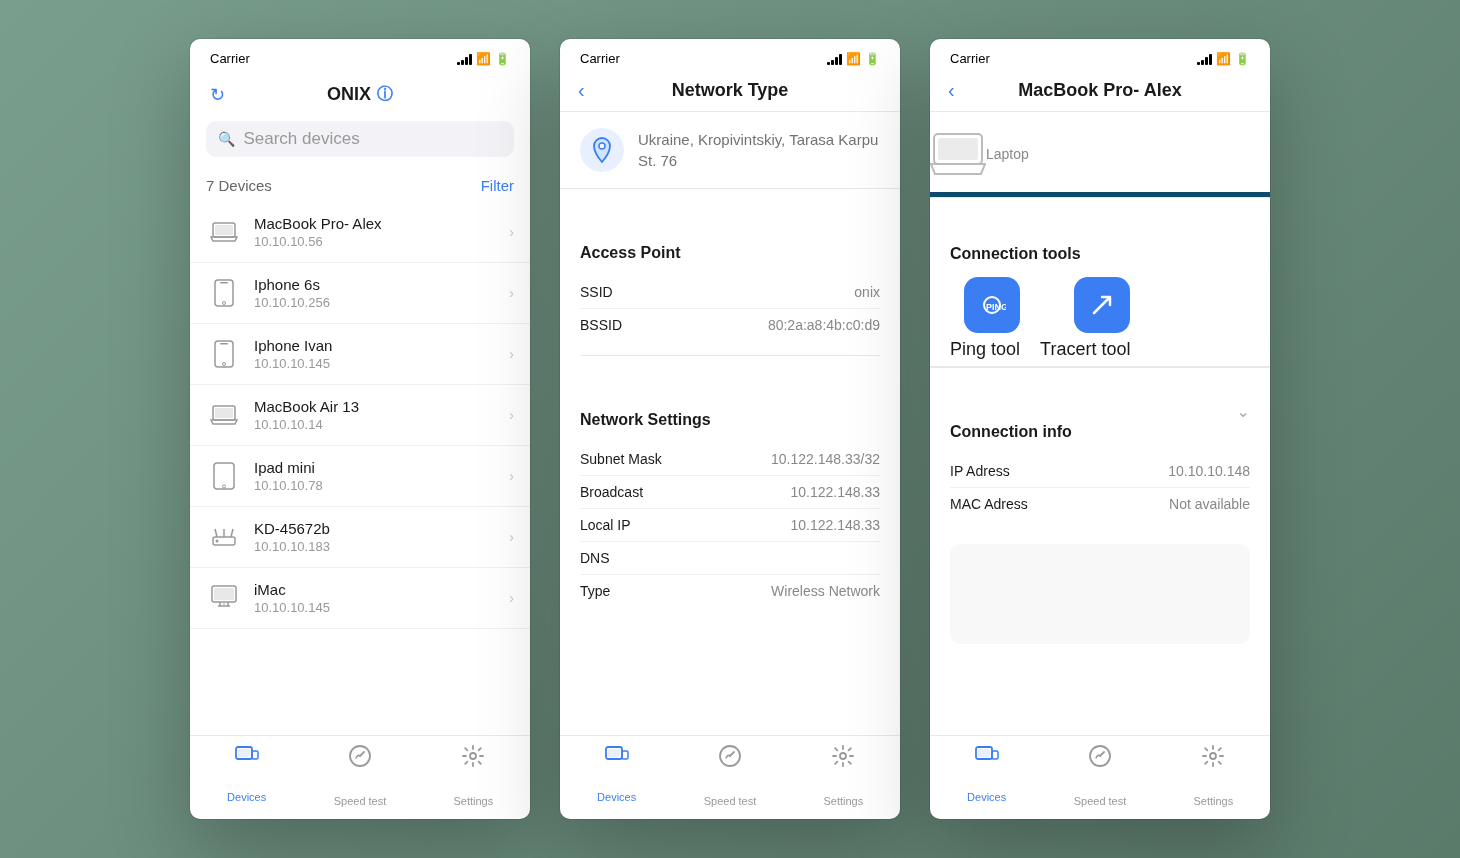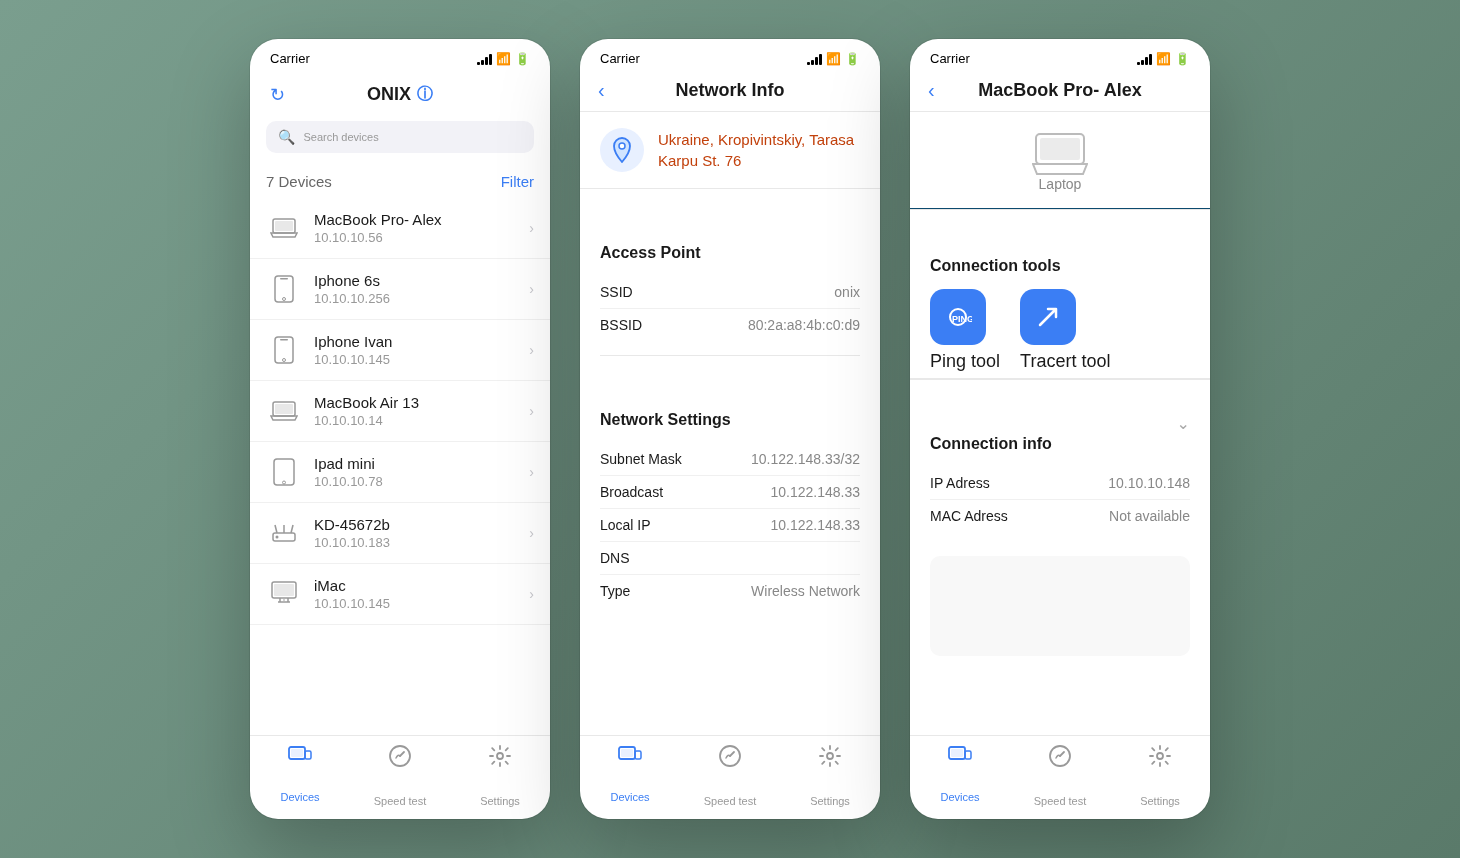--- a/index.html
+++ b/index.html
@@ -14,24 +14,24 @@
       padding: 20px;
     }
 
     .phones-container {
       display: flex;
       gap: 30px;
       align-items: center;
     }
 
     .phone {
-      width: 300px;
+      width: 340px;
       min-height: 780px;
       background: #fff;
-      border-radius: 28px;
+      border-radius: 10px;
       box-shadow: 0 30px 80px rgba(0,0,0,0.25), 0 0 0 1px rgba(0,0,0,0.08);
       overflow: hidden;
       display: flex;
       flex-direction: column;
       position: relative;
     }
 
     
     .status-bar {
       display: flex;
@@ -99,21 +99,21 @@
     .search-bar {
       margin: 8px 16px;
       background: #f2f2f7;
       border-radius: 10px;
       padding: 8px 12px;
       display: flex;
       align-items: center;
       gap: 8px;
     }
     .search-icon { color: #999; font-size: 14px; }
-    .search-text { color: #999; font-size: 11px; }
+    .search-text { color: #999; font-size: 17px; }
 
     .devices-header {
       display: flex;
       justify-content: space-between;
       align-items: center;
       padding: 12px 16px 8px;
       gap: 36px;
     }
     .devices-count { font-size: 15px; color: #666; font-weight: 500; }
     .filter-btn { font-size: 15px; color: #3b7ef4; font-weight: 500; cursor: pointer; }
@@ -172,55 +172,55 @@
     .location-icon-wrap {
       width: 44px;
       height: 44px;
       background: #e8f0ff;
       border-radius: 50%;
       display: flex;
       align-items: center;
       justify-content: center;
       flex-shrink: 0;
     }
-    .location-text { font-size: 15px; color: #c2410c; line-height: 1.4; }
+    .location-text { font-size: 15px; color: #737373; line-height: 1.4; }
 
     .section-block { padding: 14px 20px; }
     .section-title { font-size: 16px; font-weight: 600; color: #1a1a1a; margin-bottom: 14px; margin-top: 41px; }
     .info-row {
       display: flex;
       justify-content: space-between;
       align-items: center;
       padding: 8px 0;
       border-bottom: 1px solid #f0f0f0;
     }
     .info-row:last-child { border-bottom: none; }
     .info-label { font-size: 14px; color: #1a1a1a; font-weight: 400; }
     .info-value { font-size: 14px; color: #888; }
 
     
     .device-detail-header {
       display: flex;
-      flex-direction: column;
+      flex-direction: row;
       align-items: center;
       padding: 20px 0 16px;
-      border-bottom: 1px solid #0c4a6e;
+      border-bottom: 5px solid #0c4a6e;
     }
     .device-type-label { font-size: 14px; color: #888; }
 
     .connection-tools-section { padding: 6px 20px; border-bottom: 1px solid #e8e8e8; }
     .tools-row {
       display: flex;
       gap: 20px;
       margin-top: 14px;
     }
     .tool-item {
       display: flex;
       flex-direction: column;
-      align-items: flex-start;
+      align-items: flex-end;
       gap: 6px;
       cursor: pointer;
     }
     .tool-icon-wrap {
       width: 56px;
       height: 56px;
       border-radius: 14px;
       display: flex;
       align-items: center;
       justify-content: center;
@@ -464,21 +464,21 @@
             <span class="b3"></span>
             <span class="b4"></span>
         </div>
         <span class="wifi-icon">📶</span>
         <span class="battery-icon">🔋</span>
       </div>
     </div>
 
     <div class="nav-bar">
       <span class="nav-back">‹</span>
-      <span class="nav-title">Network Info</span>
+      <span class="nav-title">Network Type</span>
     </div>
 
     <div class="location-row">
       <div class="location-icon-wrap">
         <svg width="22" height="26" viewBox="0 0 22 26" fill="none">
           <path d="M11 1C6.58 1 3 4.58 3 9c0 6.75 8 16 8 16s8-9.25 8-16c0-4.42-3.58-8-8-8z" stroke="#3b7ef4" stroke-width="1.8" fill="#d0e4ff"></path>
           <circle cx="11" cy="9" r="3" stroke="#3b7ef4" stroke-width="1.5" fill="white"></circle>
         </svg>
       </div>
       <span class="location-text">Ukraine, Kropivintskiy, Tarasa Karpu St. 76</span>

